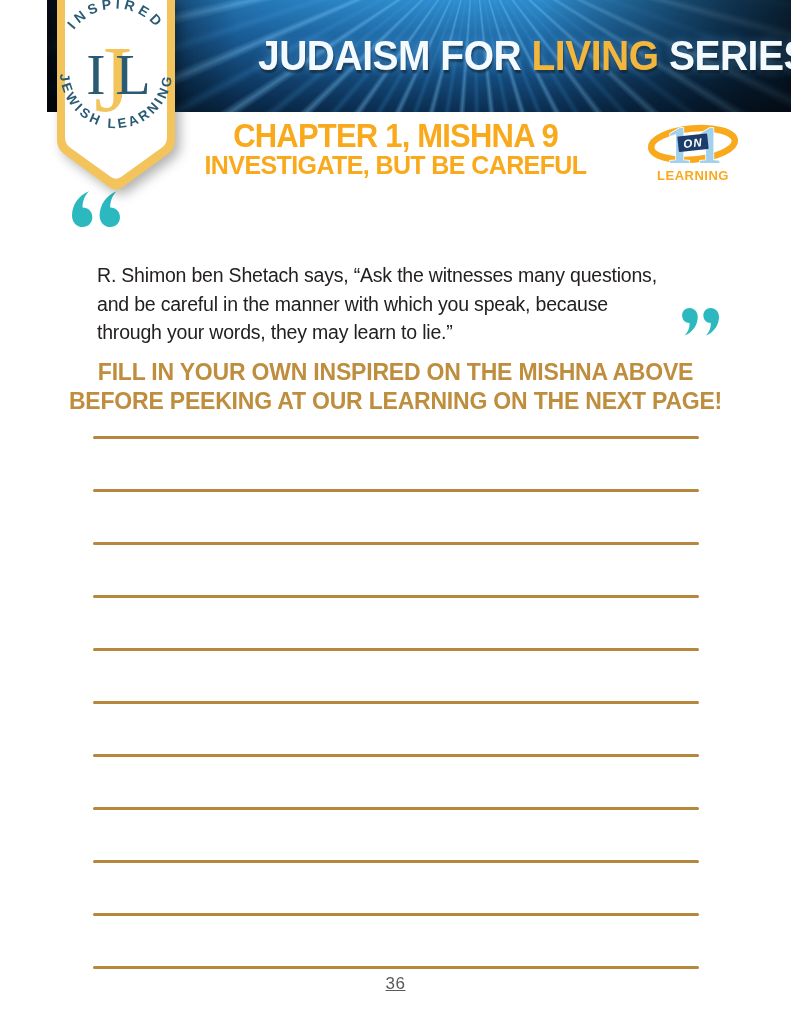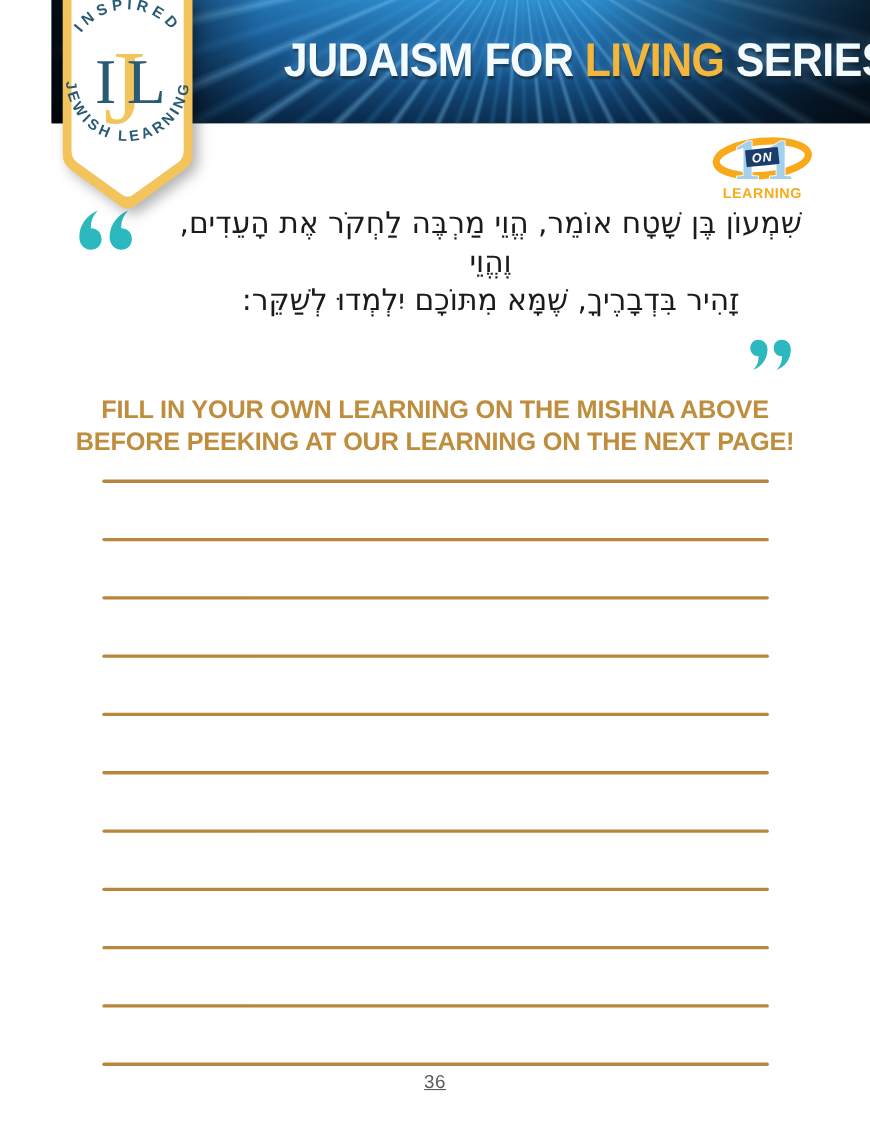--- a/index.html
+++ b/index.html
@@ -115,20 +115,24 @@
       </text>
       <text class="badge-arc badge-arc-bottom">
         <textPath href="#arcBottom" startOffset="50%" text-anchor="middle">JEWISH LEARNING</textPath>
       </text>
       <text class="mono-serif" x="66" y="112" text-anchor="middle" font-size="96" fill="#F2C45B">J</text>
       <text class="mono-serif" x="49" y="94" text-anchor="middle" font-size="58" fill="#2A5B74">I</text>
       <text class="mono-serif" x="86" y="94" text-anchor="middle" font-size="58" fill="#2A5B74">L</text>
     </svg>
   </div>
 
+  <div class="chapter">
+    <div class="chapter-l1">CHAPTER 1, MISHNA 9</div>
+    <div class="chapter-l2">INVESTIGATE, BUT BE CAREFUL</div>
+  </div>
 
   <div class="logo11">
     <svg width="106" height="66" viewBox="0 0 106 66">
       <ellipse cx="52" cy="26" rx="42" ry="15.5" fill="none" stroke="#F9A91C" stroke-width="6.5" transform="rotate(-5 52 26)"></ellipse>
       <text x="38" y="45" text-anchor="middle" font-family="Liberation Serif, serif" font-weight="bold" font-size="52" fill="#A3D1EB" stroke="#ffffff" stroke-width="1.5" paint-order="stroke">1</text>
       <text x="68" y="45" text-anchor="middle" font-family="Liberation Serif, serif" font-weight="bold" font-size="52" fill="#A3D1EB" stroke="#ffffff" stroke-width="1.5" paint-order="stroke">1</text>
       <g transform="rotate(-6 52 25)">
         <rect x="37" y="17" width="30" height="15.5" rx="1" fill="#1C3D6B"></rect>
         <text x="52" y="29" text-anchor="middle" font-size="11.5" font-weight="bold" font-style="italic" fill="#ffffff" letter-spacing="1">ON</text>
       </g>
@@ -136,35 +140,36 @@
     </svg>
   </div>
 
   <div class="open-quote">
     <svg width="52" height="40" viewBox="0 0 64 46">
       <path class="quote-fill" d="M21,0 C8,5 0,17 0,30 C0,38 6,44 13,44 C20,44 25,39 25,32 C25,25 20,20 13,20 C13,11 16,5 21,0 Z"></path>
       <path class="quote-fill" transform="translate(34,0)" d="M21,0 C8,5 0,17 0,30 C0,38 6,44 13,44 C20,44 25,39 25,32 C25,25 20,20 13,20 C13,11 16,5 21,0 Z"></path>
     </svg>
   </div>
 
-  <div class="hebrew">
-    <div>שִׁמְעוֹן בֶּן שָׁטָח אוֹמֵר, הֱוֵי מַרְבֶּה לַחְקֹר אֶת הָעֵדִים, וֶהֱוֵי</div>
-    <div>זָהִיר בִּדְבָרֶיךָ, שֶׁמָּא מִתּוֹכָם יִלְמְדוּ לְשַׁקֵּר:</div>
+
+  <div class="english">
+    <div class="tline">R. Shimon ben Shetach says,  “Ask the witnesses many questions,</div>
+    <div class="tline">and be careful in the manner with which you speak, because</div>
+    <div class="tline">through your words, they may learn to lie.”</div>
   </div>
-
 
   <div class="close-quote">
     <svg width="40" height="30" viewBox="0 0 64 46">
       <path class="quote-fill" d="M21,0 C8,5 0,17 0,30 C0,38 6,44 13,44 C20,44 25,39 25,32 C25,25 20,20 13,20 C13,11 16,5 21,0 Z"></path>
       <path class="quote-fill" transform="translate(34,0)" d="M21,0 C8,5 0,17 0,30 C0,38 6,44 13,44 C20,44 25,39 25,32 C25,25 20,20 13,20 C13,11 16,5 21,0 Z"></path>
     </svg>
   </div>
 
   <div class="prompt">
-    <div>FILL IN YOUR OWN LEARNING ON THE MISHNA ABOVE</div>
+    <div>FILL IN YOUR OWN INSPIRED ON THE MISHNA ABOVE</div>
     <div>BEFORE PEEKING AT OUR LEARNING ON THE NEXT PAGE!</div>
   </div>
 
   <div class="writing-lines">
       <div class="rule-line" style="top: 0px;"></div>
       <div class="rule-line" style="top: 53px;"></div>
       <div class="rule-line" style="top: 106px;"></div>
       <div class="rule-line" style="top: 159px;"></div>
       <div class="rule-line" style="top: 212px;"></div>
       <div class="rule-line" style="top: 265px;"></div>

